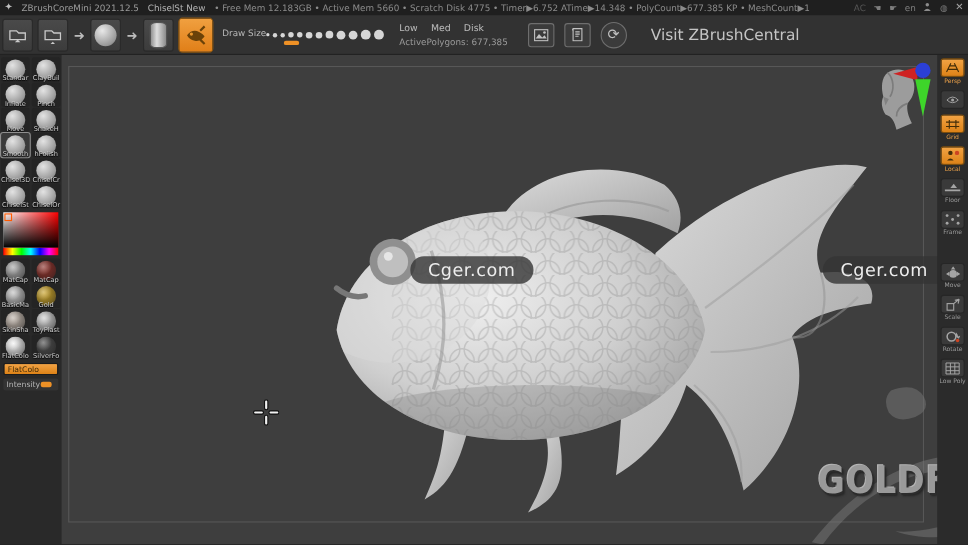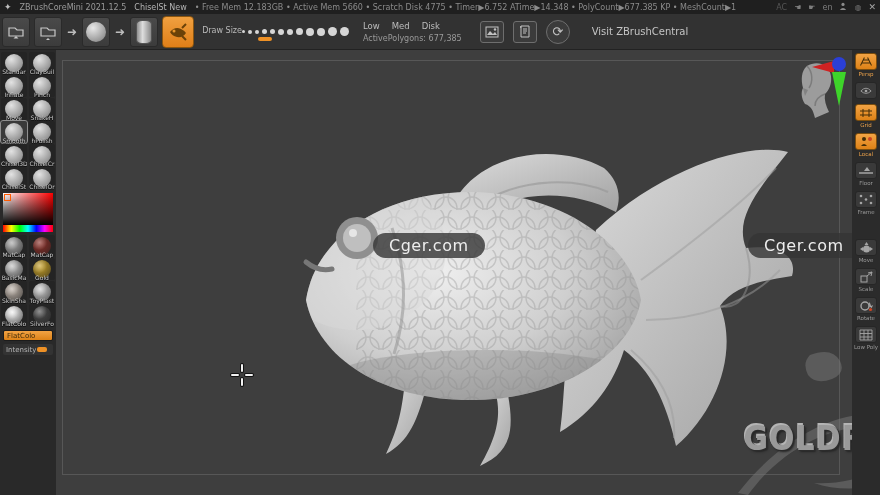--- a/index.html
+++ b/index.html
@@ -36,21 +36,21 @@
   .wedge{width:66px;height:10px;background:#c9c9c9;clip-path:polygon(0 100%,100% 0,100% 100%);}
   .wedge-handle{position:absolute;left:28px;bottom:-2px;width:13px;height:5px;background:#ee9126;border-radius:2px;}
   .res-grp{display:flex;flex-direction:column;margin-left:10px;font-size:8.5px;color:#bdbdbd;}
   .res-row{display:flex;gap:12px;}
   .res-row span{cursor:default;}
   .polycount{color:#9a9a9a;font-size:8px;margin-top:3px;}
   .tb-icons{display:flex;gap:9px;margin-left:14px;align-items:center;}
   .tb-ic{width:22px;height:20px;border:1px solid #6e6e6e;border-radius:3px;display:flex;align-items:center;justify-content:center;color:#c2c2c2;font-size:10px;background:#3b3b3b;}
   .tb-ic.round{border-radius:50%;width:22px;height:22px;font-size:13px;}
   .upgrade{display:flex;flex-direction:column;gap:3px;margin-left:28px;font-size:8.5px;color:#c4c4c4;}
-  .visit{margin-left:18px;font-size:10px;color:#c4c4c4;}
+  .visit{margin-left:18px;font-size:14px;color:#c4c4c4;}
 
   
   #lefttray{position:absolute;left:0;top:50px;width:56px;height:445px;background:#292929;
     display:flex;flex-direction:column;align-items:center;padding-top:2px;box-sizing:border-box;}
   .brush-grid,.mat-grid{display:grid;grid-template-columns:26px 26px;gap:1px 2px;}
   .cell{position:relative;width:26px;height:22px;display:flex;align-items:center;justify-content:center;
     border-radius:2px;background:#242424;}
   .cell.sel{outline:1px solid #8f8f8f;background:#3a3a3a;}
   .cell .ball{width:18px;height:18px;border-radius:50%;}
   .cell .lbl{position:absolute;left:0;right:0;bottom:-1px;text-align:center;font-size:6px;color:#cdcdcd;

